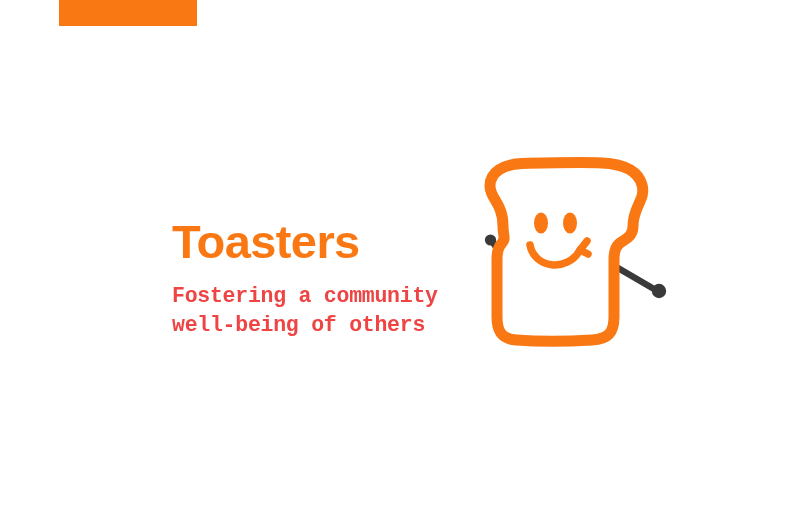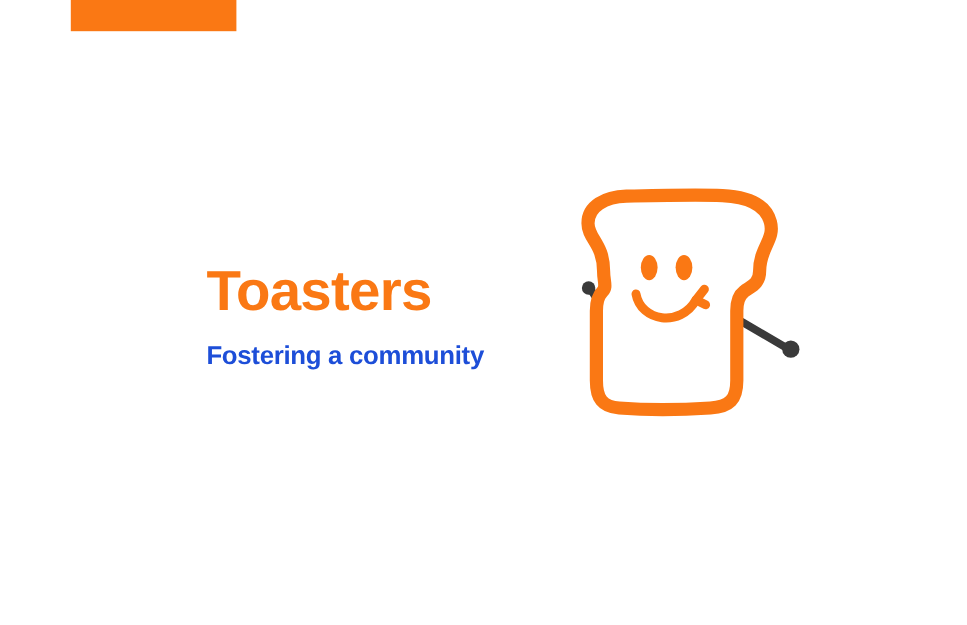--- a/index.html
+++ b/index.html
@@ -42,26 +42,26 @@
     font-family: "Liberation Sans", sans-serif;
     font-size: 47px;
     line-height: 52px;
     font-weight: 700;
     letter-spacing: -0.6px;
     color: #fa7814;
     white-space: nowrap;
   }
   .subtitle {
     margin: 14px 0 0 0;
-    font-family: Liberation Sans, sans-serif;
+    font-family: Liberation Mono, monospace;
     font-size: 21.5px;
     line-height: 28.5px;
     font-weight: 700;
     letter-spacing: -0.25px;
-    color: #1d4ed8;
+    color: #ef4444;
   }
   .subtitle .line {
     display: block;
     white-space: nowrap;
   }
   
   .mascot {
     position: absolute;
     left: 440px;
     top: 155px;
@@ -78,20 +78,21 @@
 <body>
 
 <div class="slide">
 
   <div class="accent-bar"></div>
 
   <div class="text-block">
     <h1 class="title">Toasters</h1>
     <p class="subtitle">
       <span class="line">Fostering a community</span>
+      <span class="line">well-being of others</span>
     </p>
   </div>
 
   <div class="mascot">
     <svg viewBox="0 0 250 210" xmlns="http://www.w3.org/2000/svg">
 
       <g>
         <path d="M 52 86 L 62 101 L 82 101" fill="none" stroke="#3a3a3a" stroke-width="6.5" stroke-linecap="round" stroke-linejoin="round"></path>
         <circle cx="50.5" cy="85" r="5.6" fill="#3a3a3a"></circle>
       </g>

